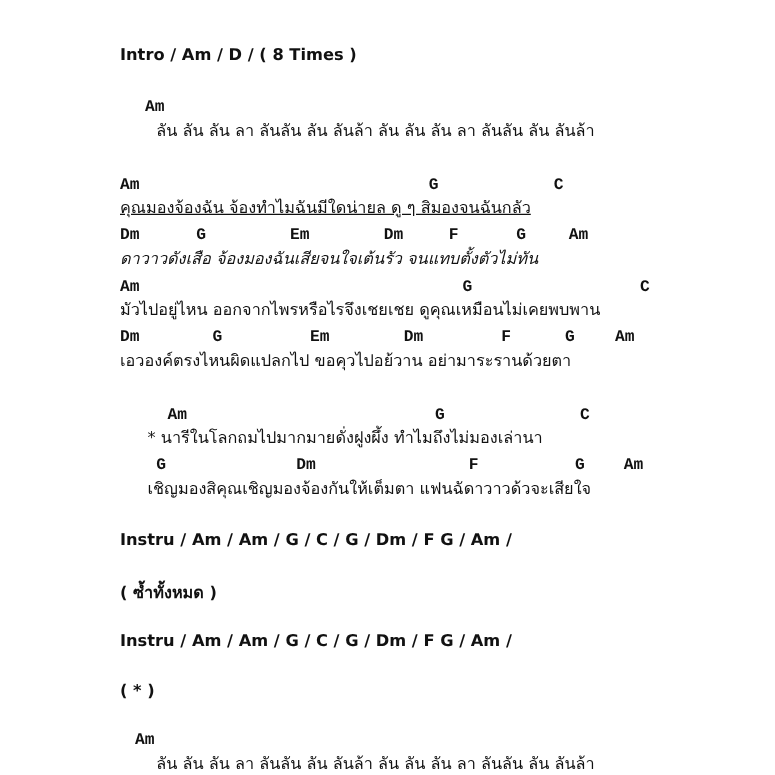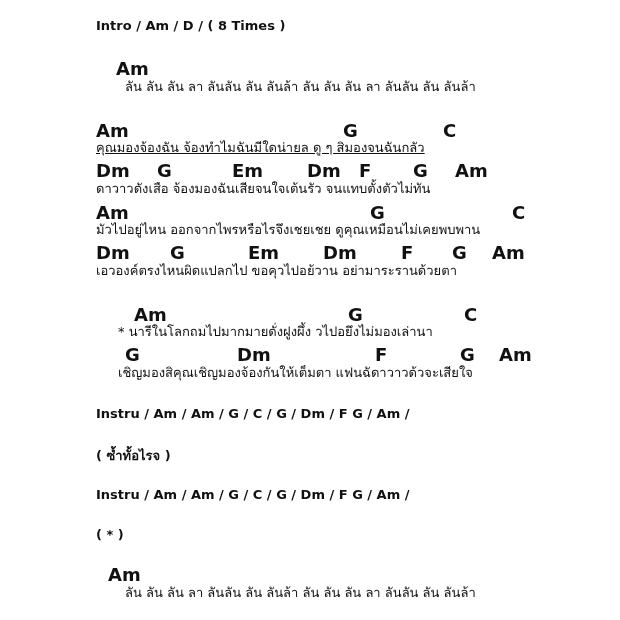--- a/index.html
+++ b/index.html
@@ -1,19 +1,19 @@
 <!DOCTYPE html>
 <html><head>
 <meta charset="utf-8">
 <style>
   html, body { margin:0; padding:0; background:#ffffff; }
   body { width:620px; height:620px; position:relative; overflow:hidden;
          font-family:"DejaVu Sans", "Liberation Sans", sans-serif; color:#111; }
-  .t { position:absolute; white-space:nowrap; line-height:1; }
-  .chord { font-weight:bold; font-size:18px; }
+  .t { position:absolute; white-space:nowrap; line-height:1;margin-top:19px; }
+  .chord { font-weight:bold; font-size:13px;font-family:Liberation Mono, monospace; }
   .head { font-weight:bold; font-size:13px; }
   .lyric { font-size:13px; }
 </style>
 </head>
 <body>
 
 <div class="t head" style="left:96px;top:19px;">Intro  / Am / D / ( 8 Times )</div>
 
 <div class="t chord" style="left:116px;top:60px;">Am</div>
 <div class="t lyric" style="left:125px;top:80px;">ลัน ลัน ลัน ลา ลันลัน ลัน ลันล้า  ลัน ลัน ลัน ลา ลันลัน ลัน ลันล้า</div>
@@ -23,47 +23,47 @@
 <div class="t chord" style="left:443px;top:122px;">C</div>
 <div class="t lyric" style="left:96px;top:141px;text-decoration:underline;">คุณมองจ้องฉัน จ้องทำไมฉันมีใดน่ายล  ดู ๆ สิมองจนฉันกลัว</div>
 
 <div class="t chord" style="left:96px;top:162px;">Dm</div>
 <div class="t chord" style="left:157px;top:162px;">G</div>
 <div class="t chord" style="left:232px;top:162px;">Em</div>
 <div class="t chord" style="left:307px;top:162px;">Dm</div>
 <div class="t chord" style="left:359px;top:162px;">F</div>
 <div class="t chord" style="left:413px;top:162px;">G</div>
 <div class="t chord" style="left:455px;top:162px;">Am</div>
-<div class="t lyric" style="left:96px;top:182px;">ดาวาวดังเสือ จ้องมองฉันเสียจนใจเต้นรัว  จนแทบตั้งตัวไม่ทัน</div>
+<div class="t lyric" style="left:96px;top:182px;font-style:italic;">ดาวาวดังเสือ จ้องมองฉันเสียจนใจเต้นรัว  จนแทบตั้งตัวไม่ทัน</div>
 
 <div class="t chord" style="left:96px;top:204px;">Am</div>
 <div class="t chord" style="left:370px;top:204px;">G</div>
 <div class="t chord" style="left:512px;top:204px;">C</div>
 <div class="t lyric" style="left:96px;top:223px;text-align:right;">มัวไปอยู่ไหน ออกจากไพรหรือไรจึงเชยเชย  ดูคุณเหมือนไม่เคยพบพาน</div>
 
 <div class="t chord" style="left:96px;top:244px;">Dm</div>
 <div class="t chord" style="left:170px;top:244px;">G</div>
 <div class="t chord" style="left:248px;top:244px;">Em</div>
 <div class="t chord" style="left:323px;top:244px;">Dm</div>
 <div class="t chord" style="left:401px;top:244px;">F</div>
 <div class="t chord" style="left:452px;top:244px;">G</div>
 <div class="t chord" style="left:492px;top:244px;">Am</div>
 <div class="t lyric" style="left:96px;top:264px;">เอวองค์ตรงไหนผิดแปลกไป ขอคุวไปอย้วาน  อย่ามาระรานด้วยตา</div>
 
 <div class="t chord" style="left:134px;top:306px;">Am</div>
 <div class="t chord" style="left:348px;top:306px;">G</div>
 <div class="t chord" style="left:464px;top:306px;">C</div>
-<div class="t lyric" style="left:118px;top:325px;">* นารีในโลกถมไปมากมายดั่งฝูงผึ้ง  วไปอยึงไม่มองเล่านา</div>
+<div class="t lyric" style="left:118px;top:325px;">* นารีในโลกถมไปมากมายดั่งฝูงผึ้ง  ทำไมถึงไม่มองเล่านา</div>
 
 <div class="t chord" style="left:125px;top:346px;">G</div>
 <div class="t chord" style="left:237px;top:346px;">Dm</div>
 <div class="t chord" style="left:375px;top:346px;">F</div>
 <div class="t chord" style="left:460px;top:346px;">G</div>
 <div class="t chord" style="left:499px;top:346px;">Am</div>
 <div class="t lyric" style="left:118px;top:366px;">เชิญมองสิคุณเชิญมองจ้องกันให้เต็มตา  แฟนฉัดาวาวด้วจะเสียใจ</div>
 
 <div class="t head" style="left:96px;top:407px;">Instru  / Am / Am / G / C / G / Dm / F G / Am /</div>
-<div class="t head" style="left:96px;top:449px;">( ซ้ำทั้อไรจ )</div>
+<div class="t head" style="left:96px;top:449px;">( ซ้ำทั้งหมด )</div>
 <div class="t head" style="left:96px;top:488px;">Instru  / Am / Am / G / C / G / Dm / F G / Am /</div>
 <div class="t head" style="left:96px;top:528px;">( * )</div>
 
 <div class="t chord" style="left:108px;top:566px;">Am</div>
 <div class="t lyric" style="left:125px;top:586px;">ลัน ลัน ลัน ลา ลันลัน ลัน ลันล้า  ลัน ลัน ลัน ลา ลันลัน ลัน ลันล้า</div>
 
 </body></html>

